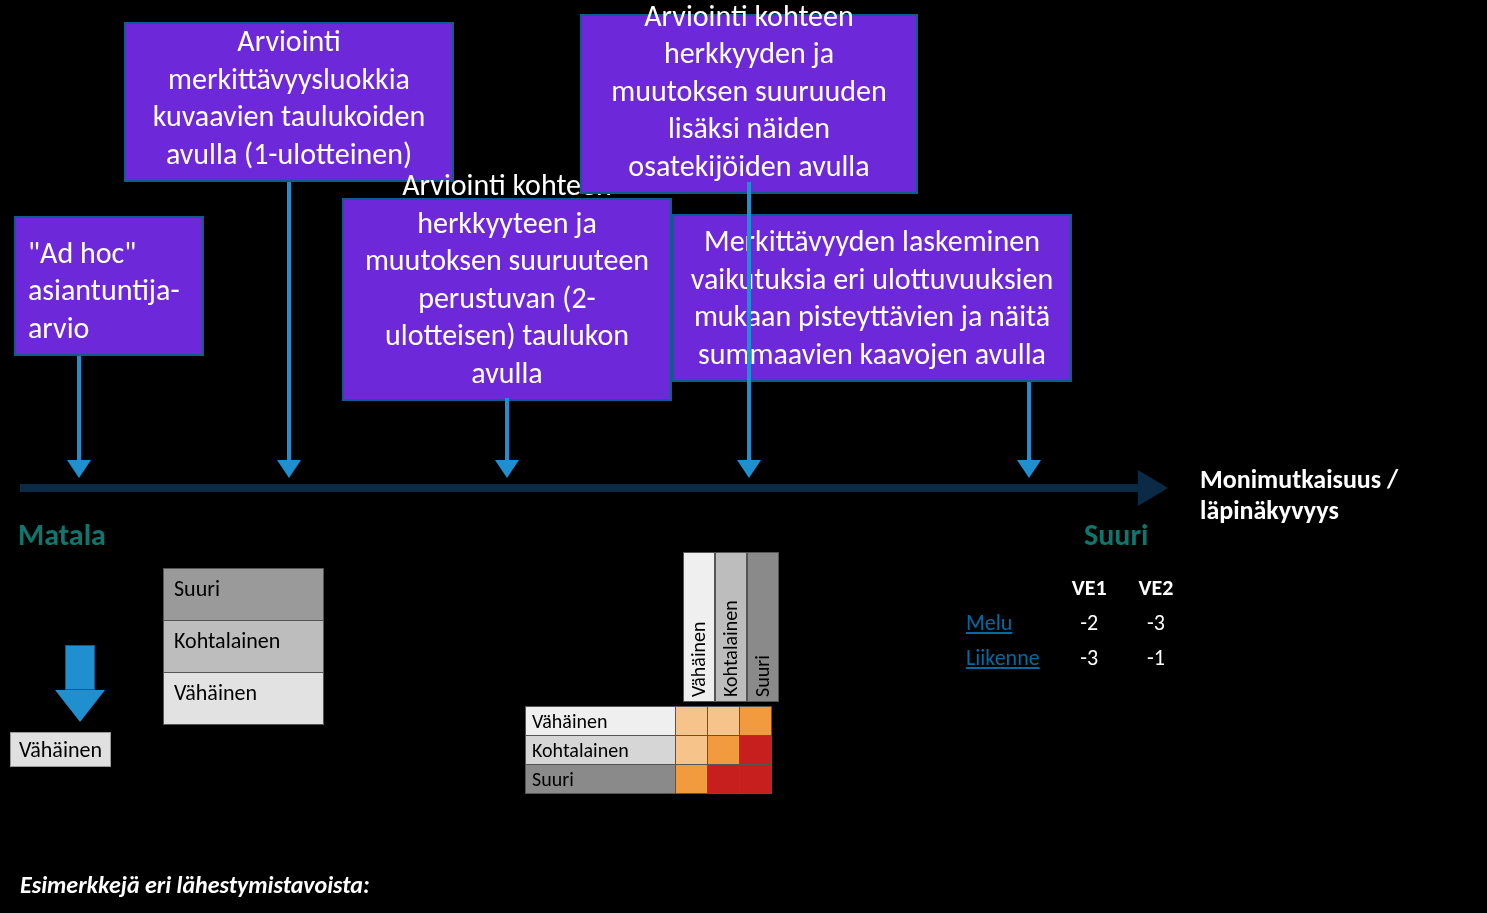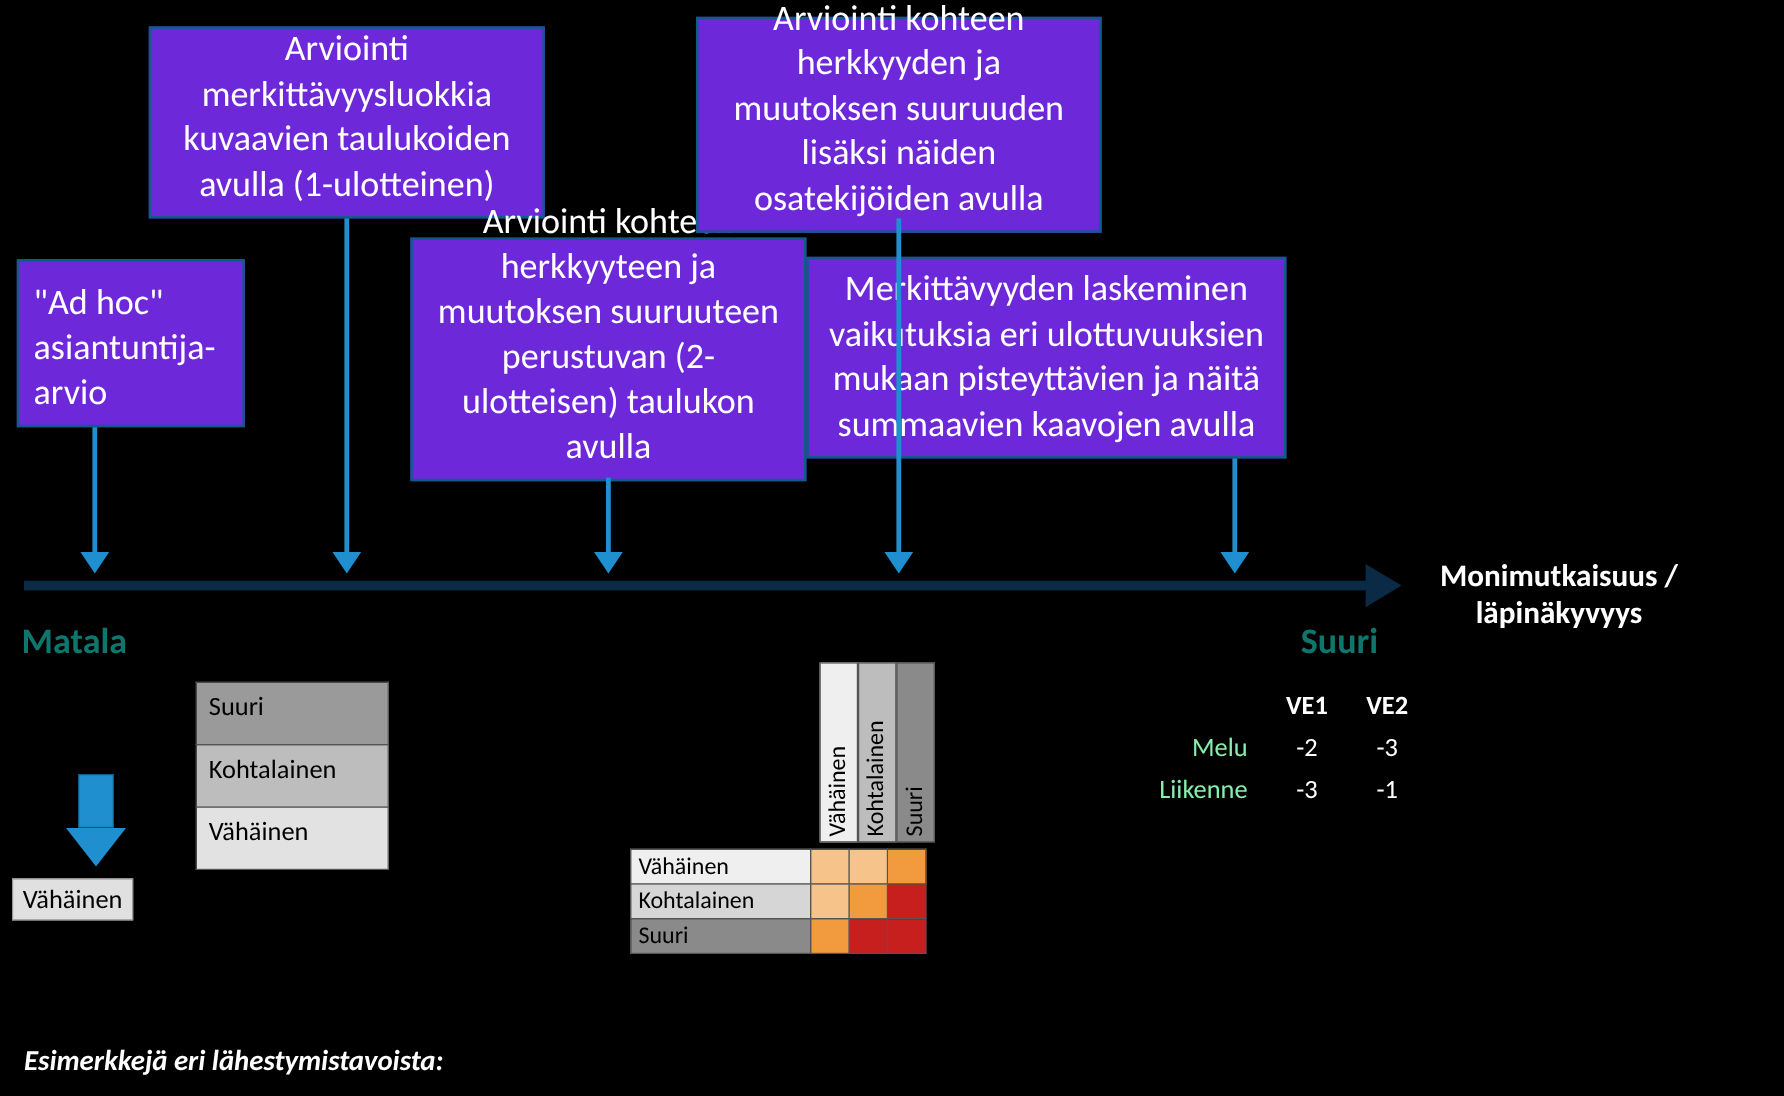--- a/index.html
+++ b/index.html
@@ -57,21 +57,21 @@
     position: absolute;
     color: #0f766e;
     font-size: 30px;
     font-weight: bold;
   }
   .complexity {
     position: absolute;
     color: #fff;
     font-size: 26px;
     font-weight: bold;
-    text-align: center;
+    text-align: left;
     line-height: 1.2;
   }
   
   .big-down-arrow {
     position: absolute;
     left: 55px; top: 645px;
     width: 50px; height: 80px;
   }
   .big-down-arrow .shaft {
     width: 30px; height: 45px; background:#1f8fcf; margin:0 auto; border:1px solid #0d5c8a;
@@ -127,21 +127,21 @@
   .score-table {
     position: absolute;
     border-collapse: collapse;
     font-size: 22px;
     color: #fff;
   }
   .score-table th, .score-table td {
     padding: 4px 16px;
     text-align: center;
   }
-  .score-table .row-label { color:#86efac; text-align:right; }
+  .score-table .row-label { color:#0369a1; text-align:left;text-decoration:underline; }
   .illus-label {
     position: absolute;
     color: #fff;
     font-size: 24px;
     font-style: italic;
   }
 </style>
 </head>
 <body>
 

